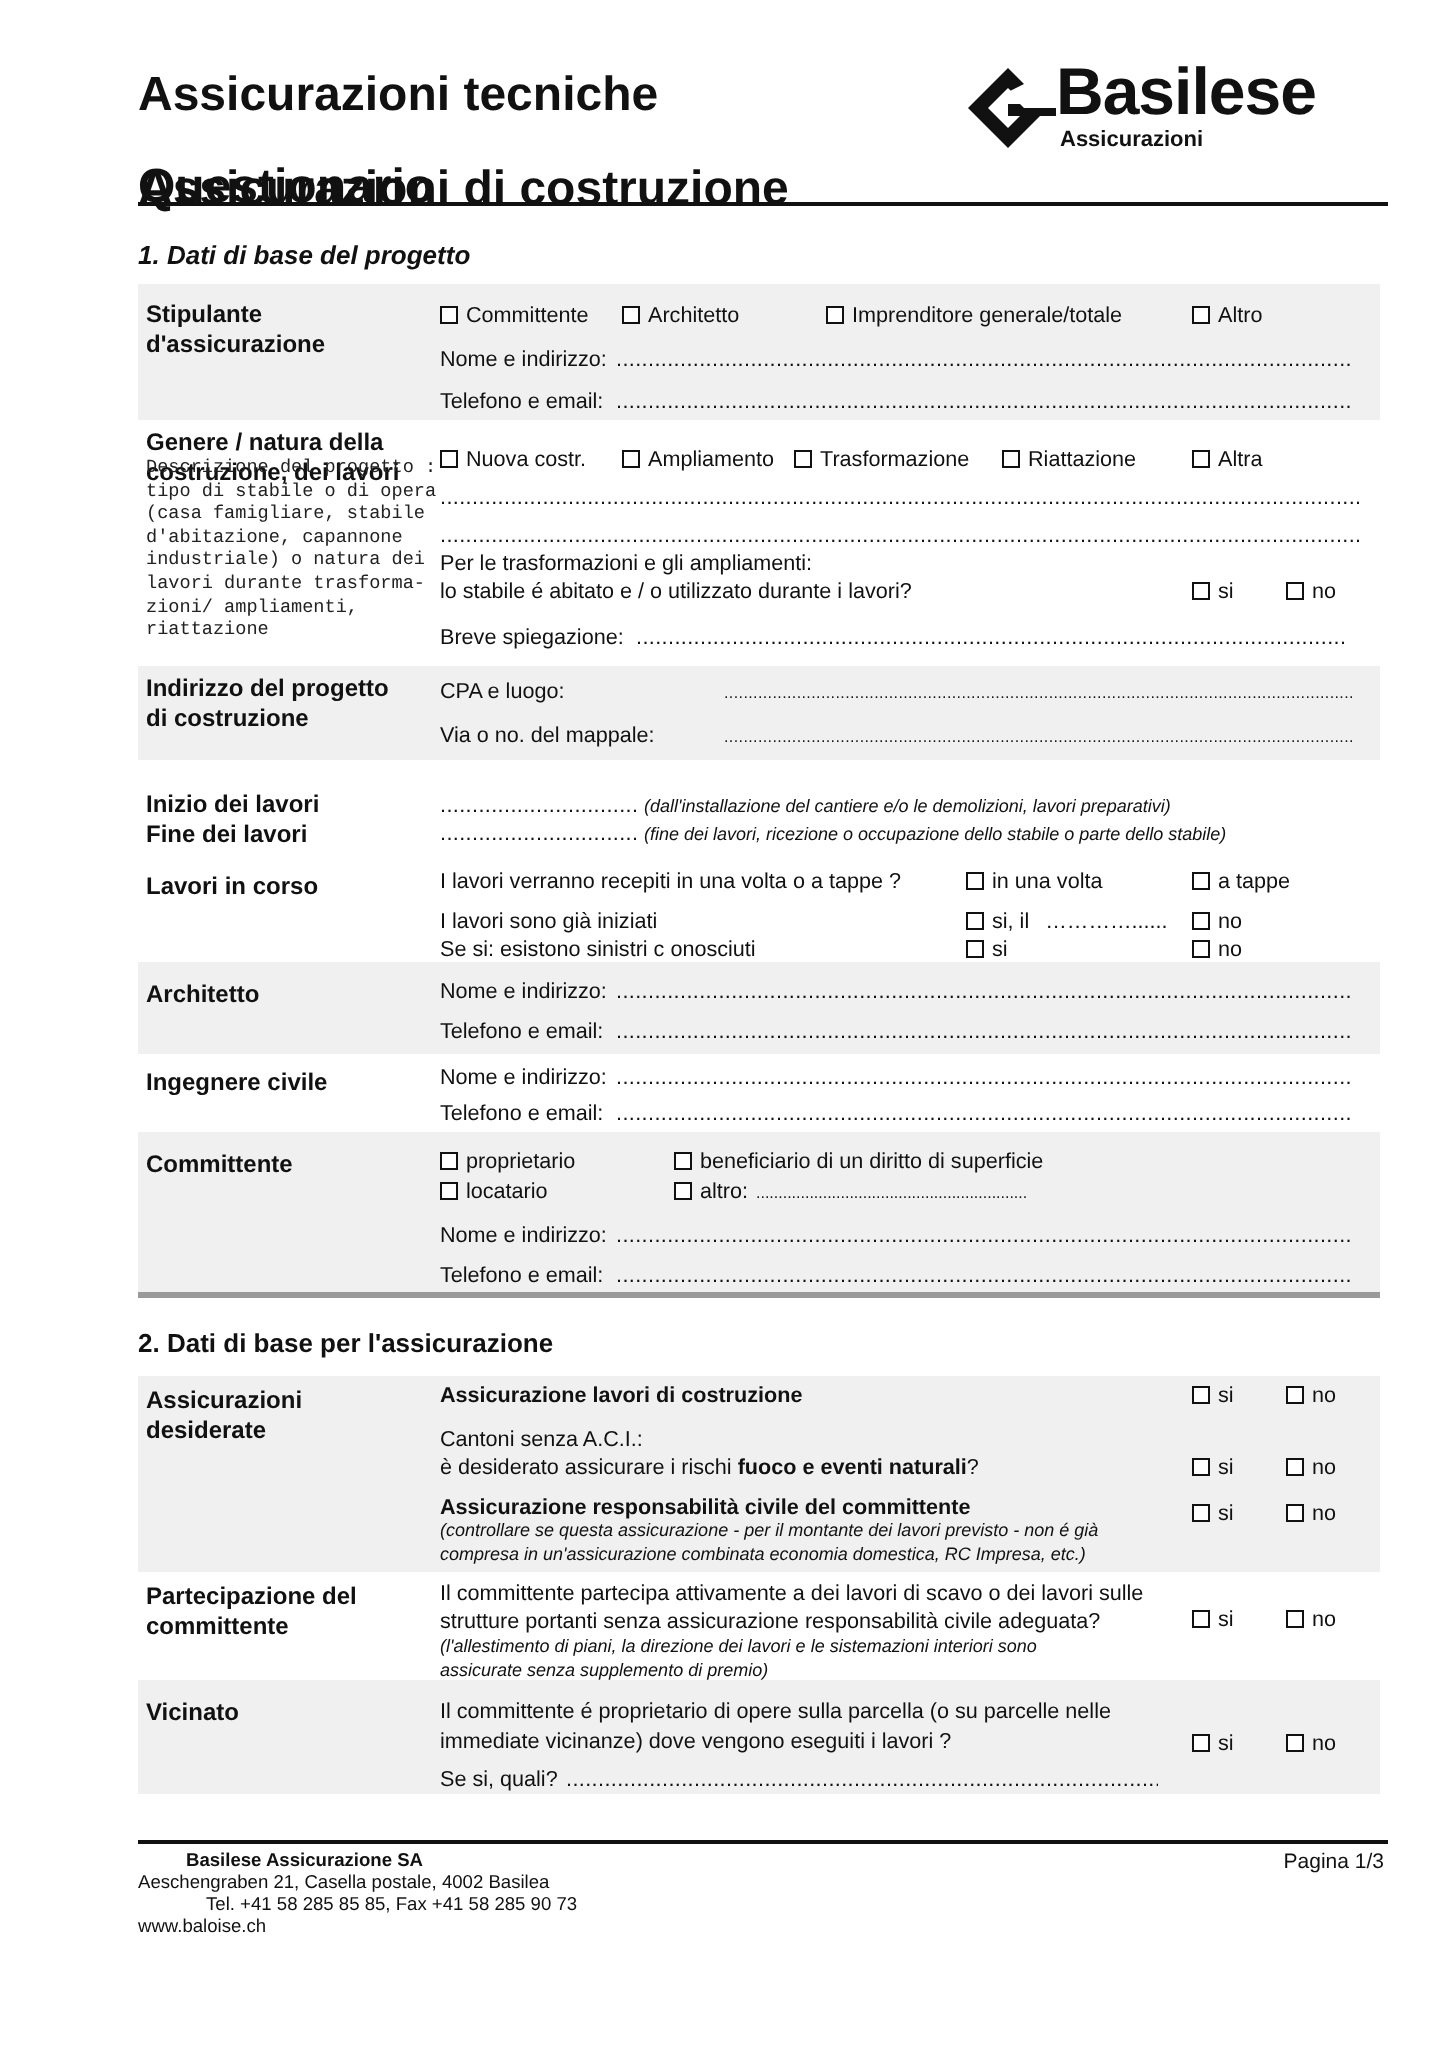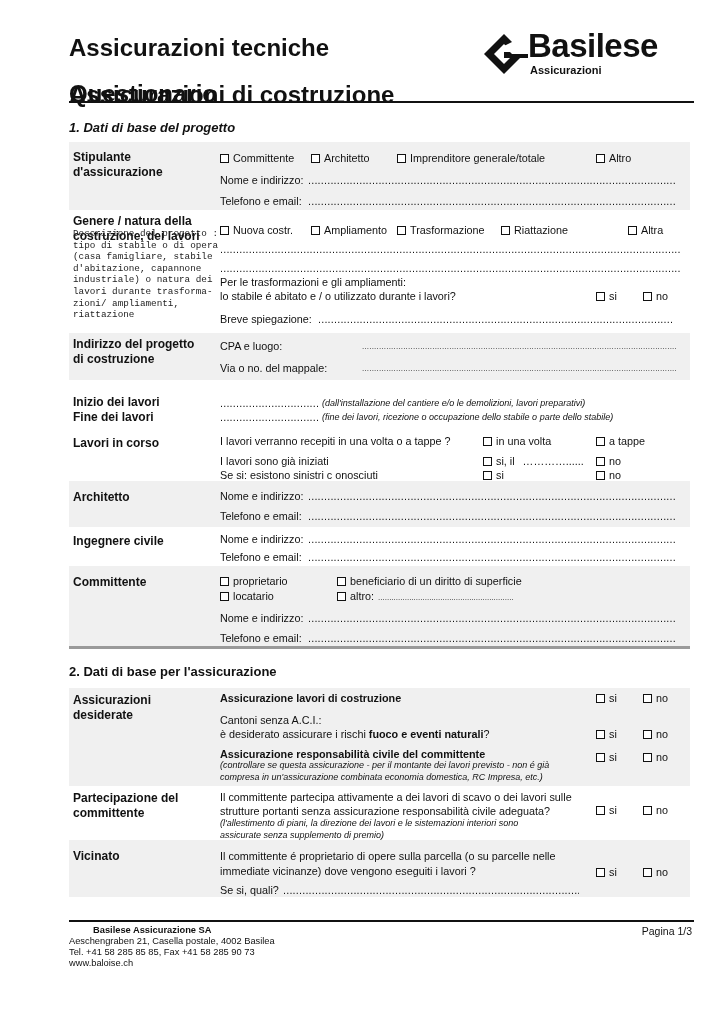--- a/index.html
+++ b/index.html
@@ -43,35 +43,35 @@
 
 <div class="abs rule" style="top:101px;"></div>
 
 <div class="abs section" style="top:120px;font-style:italic;">1.   Dati di base del progetto</div>
 
 <div class="abs band" style="top:142px;height:68px;"></div>
 <div class="abs lbl" style="top:150px;white-space:pre;">Stipulante
 d'assicurazione</div>
 <div class="abs t" style="left:220px;top:152px;"><span class="cb"></span><span>Committente</span></div>
 <div class="abs t" style="left:311px;top:152px;"><span class="cb"></span><span>Architetto</span></div>
-<div class="abs t" style="left:397px;top:152px;"><span class="cb"></span><span>Imprenditore generale/totale</span></div>
+<div class="abs t" style="left:413px;top:152px;"><span class="cb"></span><span>Imprenditore generale/totale</span></div>
 <div class="abs t" style="left:596px;top:152px;"><span class="cb"></span><span>Altro</span></div>
 <div class="abs t" style="left:220px;top:174px;">Nome e indirizzo:</div>
 <div class="abs dots" style="left:308px;top:174px;width:368px;">........................................................................................................................................................</div>
 <div class="abs t" style="left:220px;top:195px;">Telefono e email:</div>
 <div class="abs dots" style="left:308px;top:195px;width:368px;">........................................................................................................................................................</div>
 
 <div class="abs lbl" style="top:214px;white-space:pre;">Genere / natura della
 costruzione, dei lavori</div>
 <div class="abs sub" style="top:228px;font-family:Liberation Mono, monospace;">Descrizione del progetto : tipo di stabile o di opera (casa famigliare, stabile d'abitazione, capannone industriale) o natura dei lavori durante trasforma-zioni/ ampliamenti, riattazione</div>
 <div class="abs t" style="left:220px;top:224px;"><span class="cb"></span><span>Nuova costr.</span></div>
 <div class="abs t" style="left:311px;top:224px;"><span class="cb"></span><span>Ampliamento</span></div>
 <div class="abs t" style="left:397px;top:224px;"><span class="cb"></span><span>Trasformazione</span></div>
 <div class="abs t" style="left:501px;top:224px;"><span class="cb"></span><span>Riattazione</span></div>
-<div class="abs t" style="left:628px;top:224px;"><span class="cb"></span><span>Altra</span></div>
+<div class="abs t" style="left:596px;top:224px;"><span class="cb"></span><span>Altra</span></div>
 <div class="abs dots" style="left:220px;top:243px;width:460px;">..............................................................................................................................................................................</div>
 <div class="abs dots" style="left:220px;top:262px;width:460px;">..............................................................................................................................................................................</div>
 <div class="abs t" style="left:220px;top:276px;">Per le trasformazioni e gli ampliamenti:</div>
 <div class="abs t" style="left:220px;top:290px;">lo stabile é abitato e / o utilizzato durante i lavori?</div>
 <div class="abs t" style="left:596px;top:290px;"><span class="cb"></span><span>si</span></div>
 <div class="abs t" style="left:643px;top:290px;"><span class="cb"></span><span>no</span></div>
 <div class="abs t" style="left:220px;top:313px;">Breve spiegazione:</div>
 <div class="abs dots" style="left:318px;top:313px;width:354px;">.......................................................................................................................................</div>
 
 <div class="abs band" style="top:333px;height:47px;"></div>
@@ -153,15 +153,15 @@
 <div class="abs lbl" style="top:849px;">Vicinato</div>
 <div class="abs" style="left:220px;top:849px;width:360px;font-size:10.8px;line-height:15px;">Il committente é proprietario di opere sulla parcella (o su parcelle nelle immediate vicinanze) dove vengono eseguiti i lavori ?</div>
 <div class="abs t" style="left:596px;top:866px;"><span class="cb"></span><span>si</span></div>
 <div class="abs t" style="left:643px;top:866px;"><span class="cb"></span><span>no</span></div>
 <div class="abs t" style="left:220px;top:884px;">Se si, quali?</div>
 <div class="abs dots" style="left:283px;top:884px;width:296px;">........................................................................................................................</div>
 
 <div class="abs rule" style="top:920px;height:1.5px;"></div>
 <div class="abs foot b" style="top:925px;padding-left:24px;">Basilese Assicurazione SA</div>
 <div class="abs foot" style="top:936px;">Aeschengraben 21, Casella postale, 4002 Basilea</div>
-<div class="abs foot" style="top:947px;">Tel. +41 58 285 85 85, Fax +41 58 285 90 73</div>
+<div class="abs foot" style="top:947px;margin-left:34px;">Tel. +41 58 285 85 85, Fax +41 58 285 90 73</div>
 <div class="abs foot" style="top:958px;">www.baloise.ch</div>
 <div class="abs" style="right:33px;top:925px;font-size:10.5px;">Pagina 1/3</div>
 
 </body></html>

